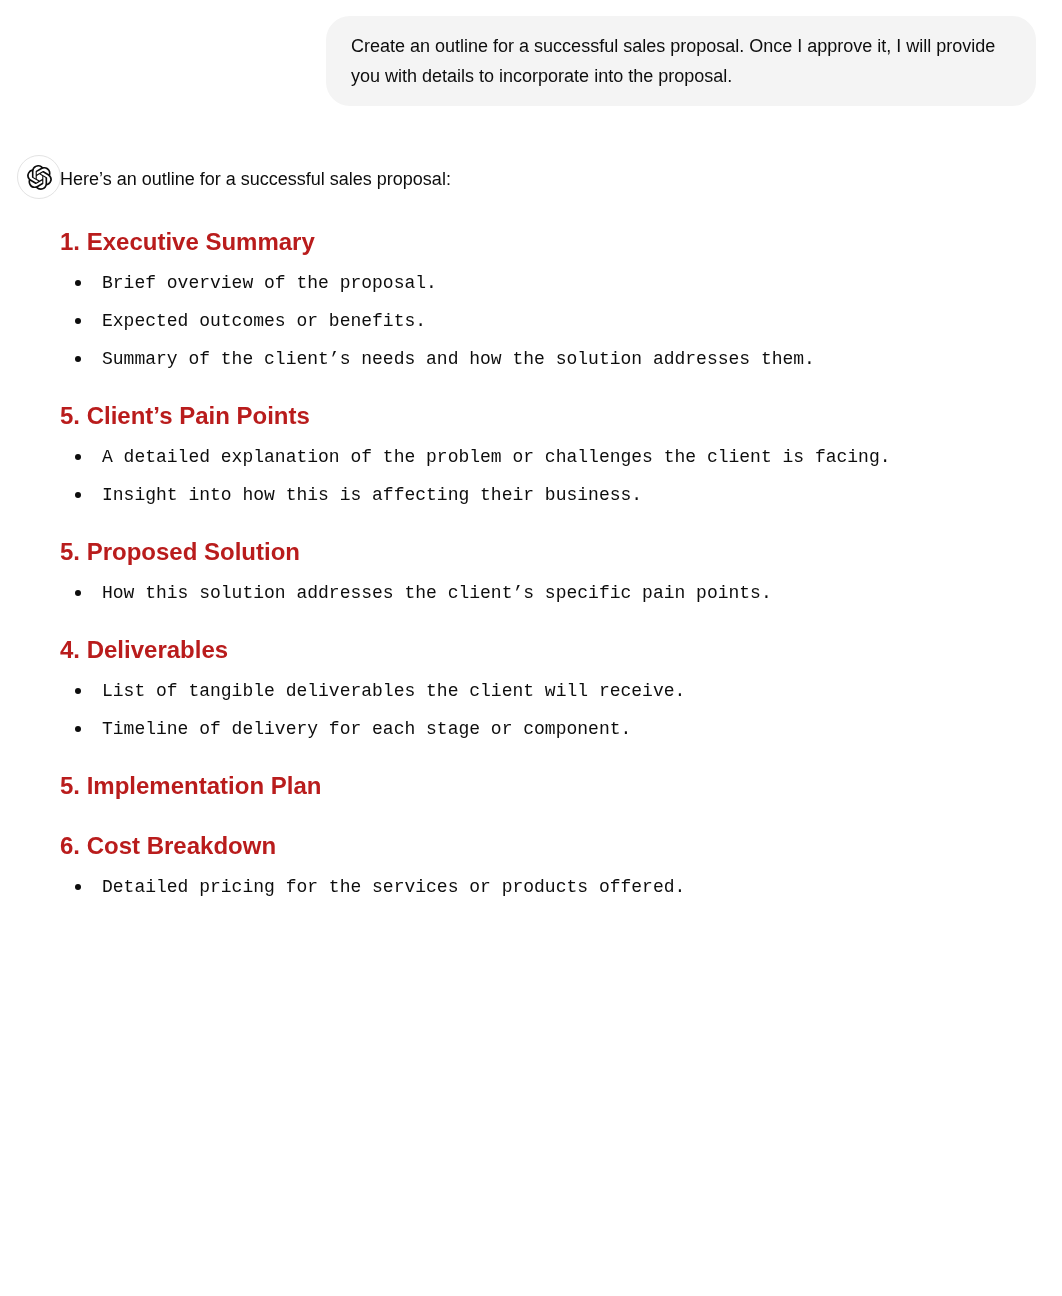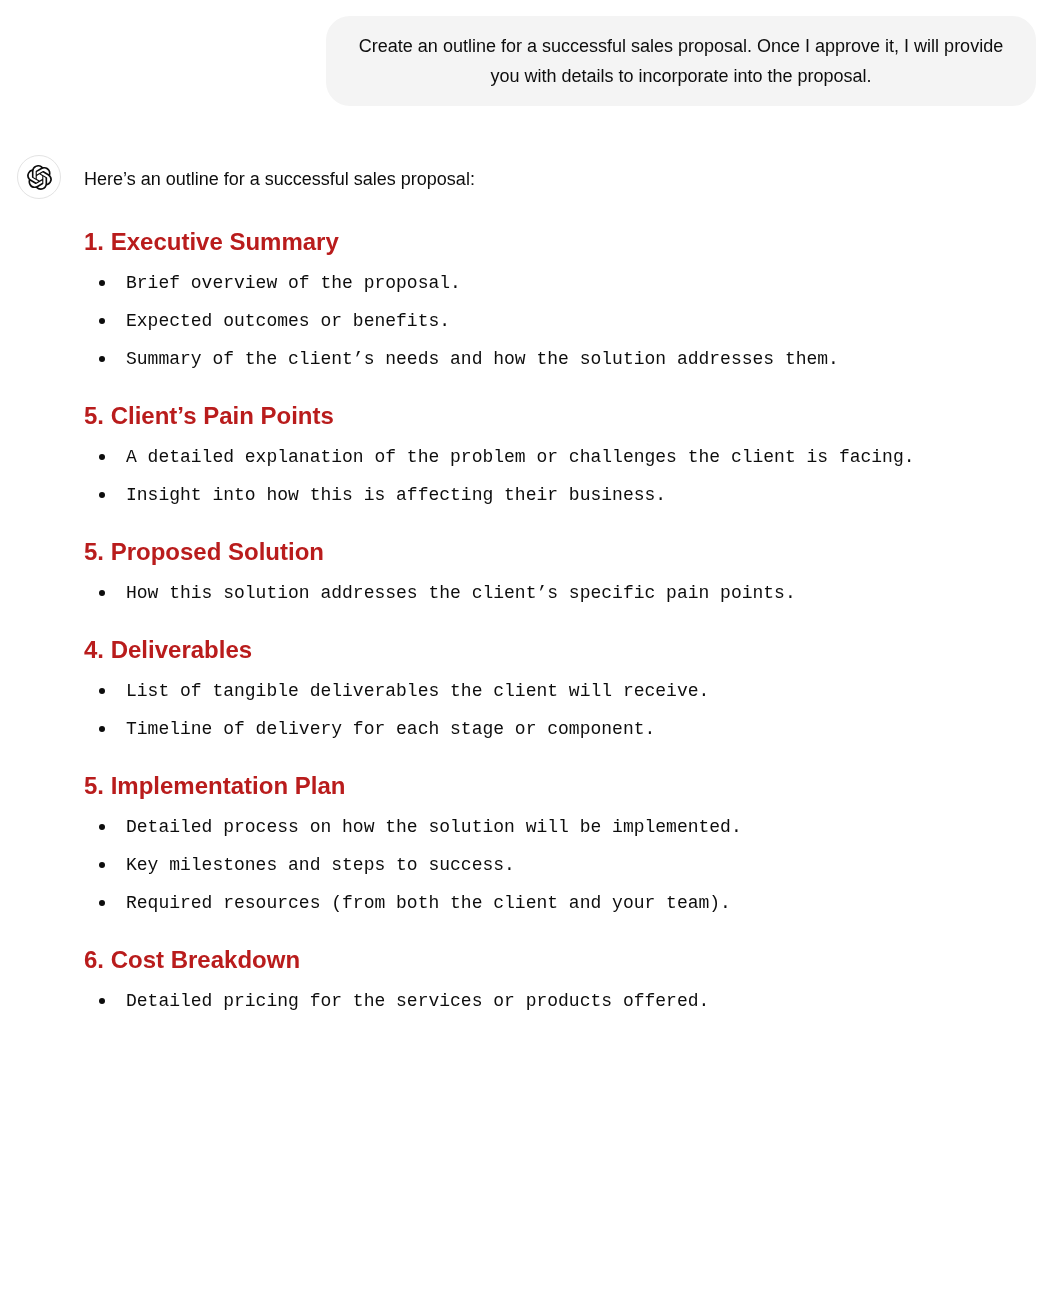--- a/index.html
+++ b/index.html
@@ -25,21 +25,20 @@
     padding-right: 26px;
   }
   .user-bubble {
     background: #f4f4f4;
     border-radius: 24px;
     padding: 15px 25px;
     max-width: 660px;
     font-size: 18px;
     line-height: 30px;
     color: #0d0d0d;
-    text-align: center;
   }
   .assistant-row {
     position: relative;
     margin-top: 59px;
   }
   .avatar {
     position: absolute;
     left: 17px;
     top: -10px;
     width: 42px;
@@ -51,21 +50,21 @@
     align-items: center;
     justify-content: center;
     box-sizing: content-box;
   }
   .avatar svg {
     width: 25px;
     height: 25px;
     display: block;
   }
   .content {
-    margin-left: 84px;
+    margin-left: 60px;
     margin-right: 26px;
     font-size: 18px;
   }
   .intro {
     margin: 0 0 32px 0;
     line-height: 28px;
   }
   .sec h3 {
     font-size: 24px;
     line-height: 34px;
@@ -152,27 +151,20 @@
     <h3>4. Deliverables</h3>
     <ul>
   <li>List of tangible deliverables the client will receive.</li>
 
   <li>Timeline of delivery for each stage or component.</li>
 </ul>
   </section>
 
   <section class="sec">
     <h3>5. Implementation Plan</h3>
-    <ul>
-  <li>Detailed process on how the solution will be implemented.</li>
-
-  <li>Key milestones and steps to success.</li>
-
-  <li>Required resources (from both the client and your team).</li>
-</ul>
   </section>
 
   <section class="sec">
     <h3>6. Cost Breakdown</h3>
     <ul>
   <li>Detailed pricing for the services or products offered.</li>
 </ul>
   </section>
 </div>
     </div>

